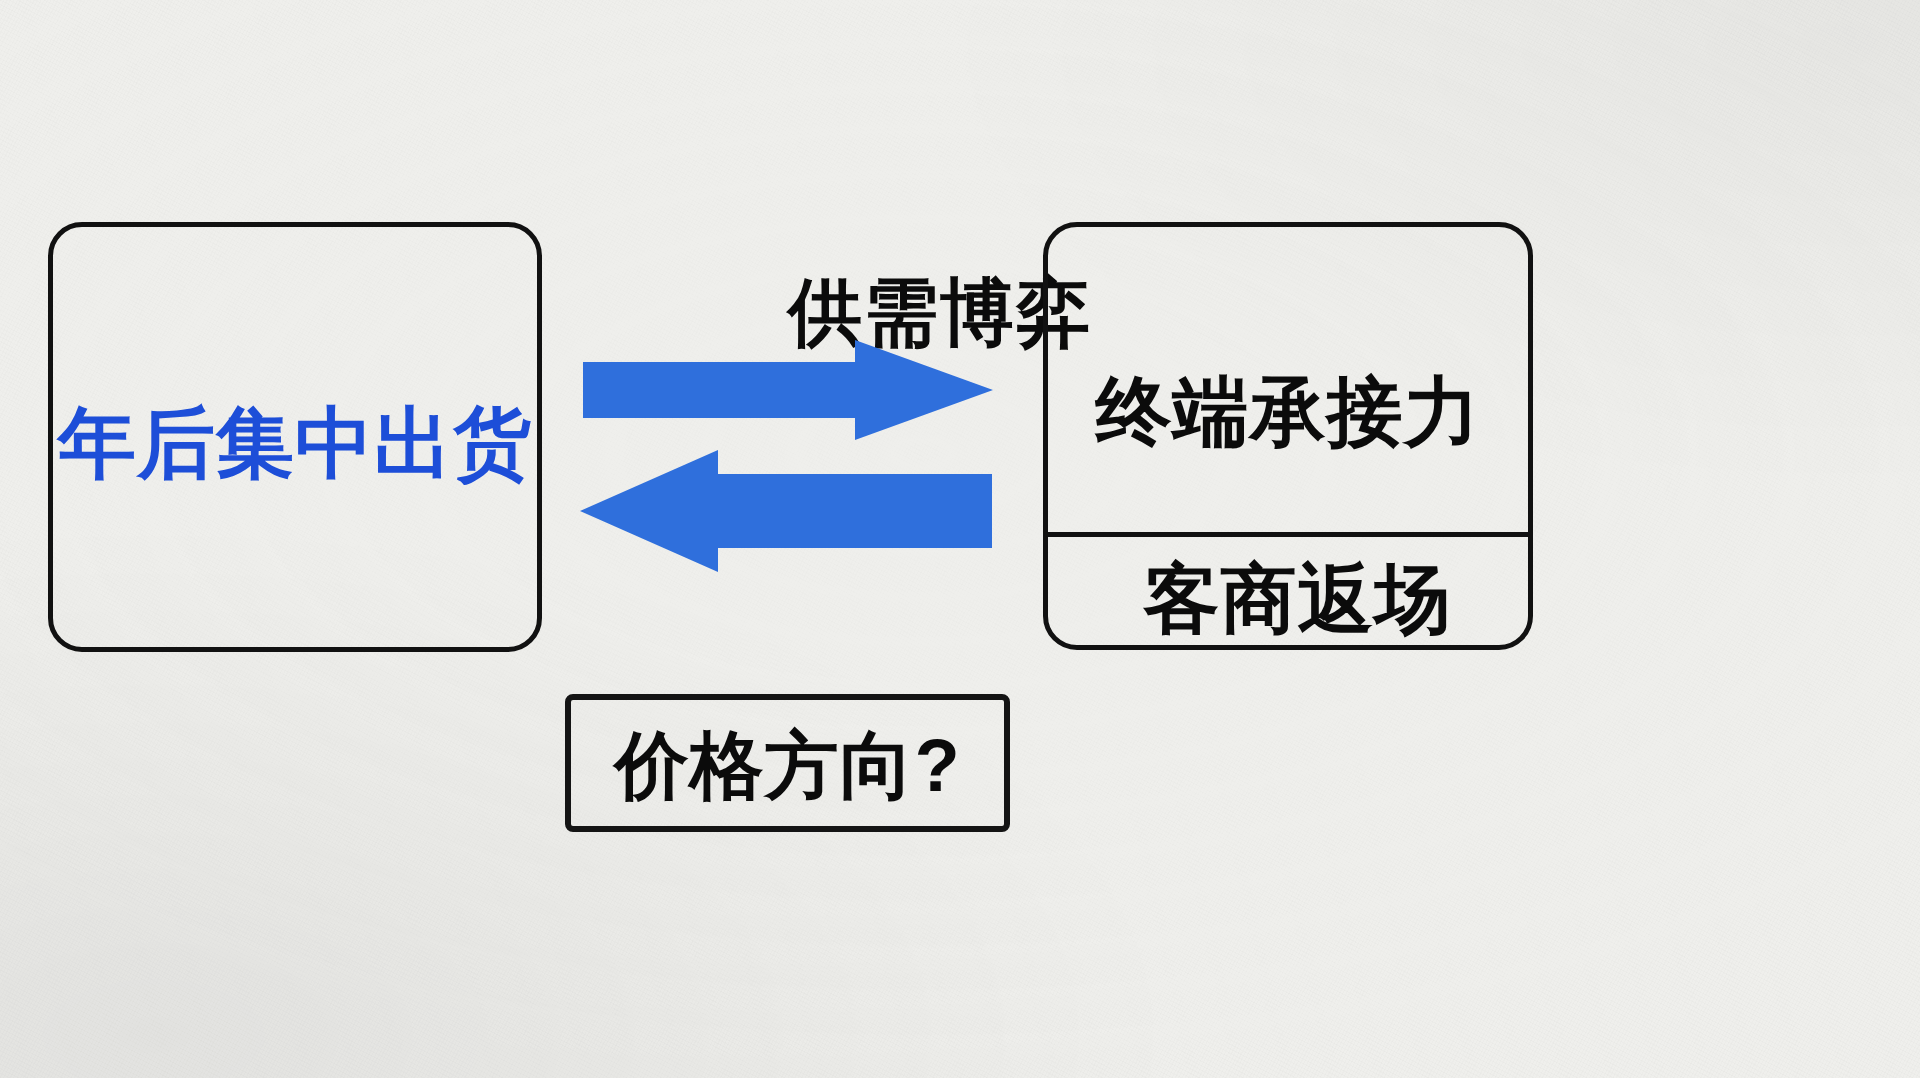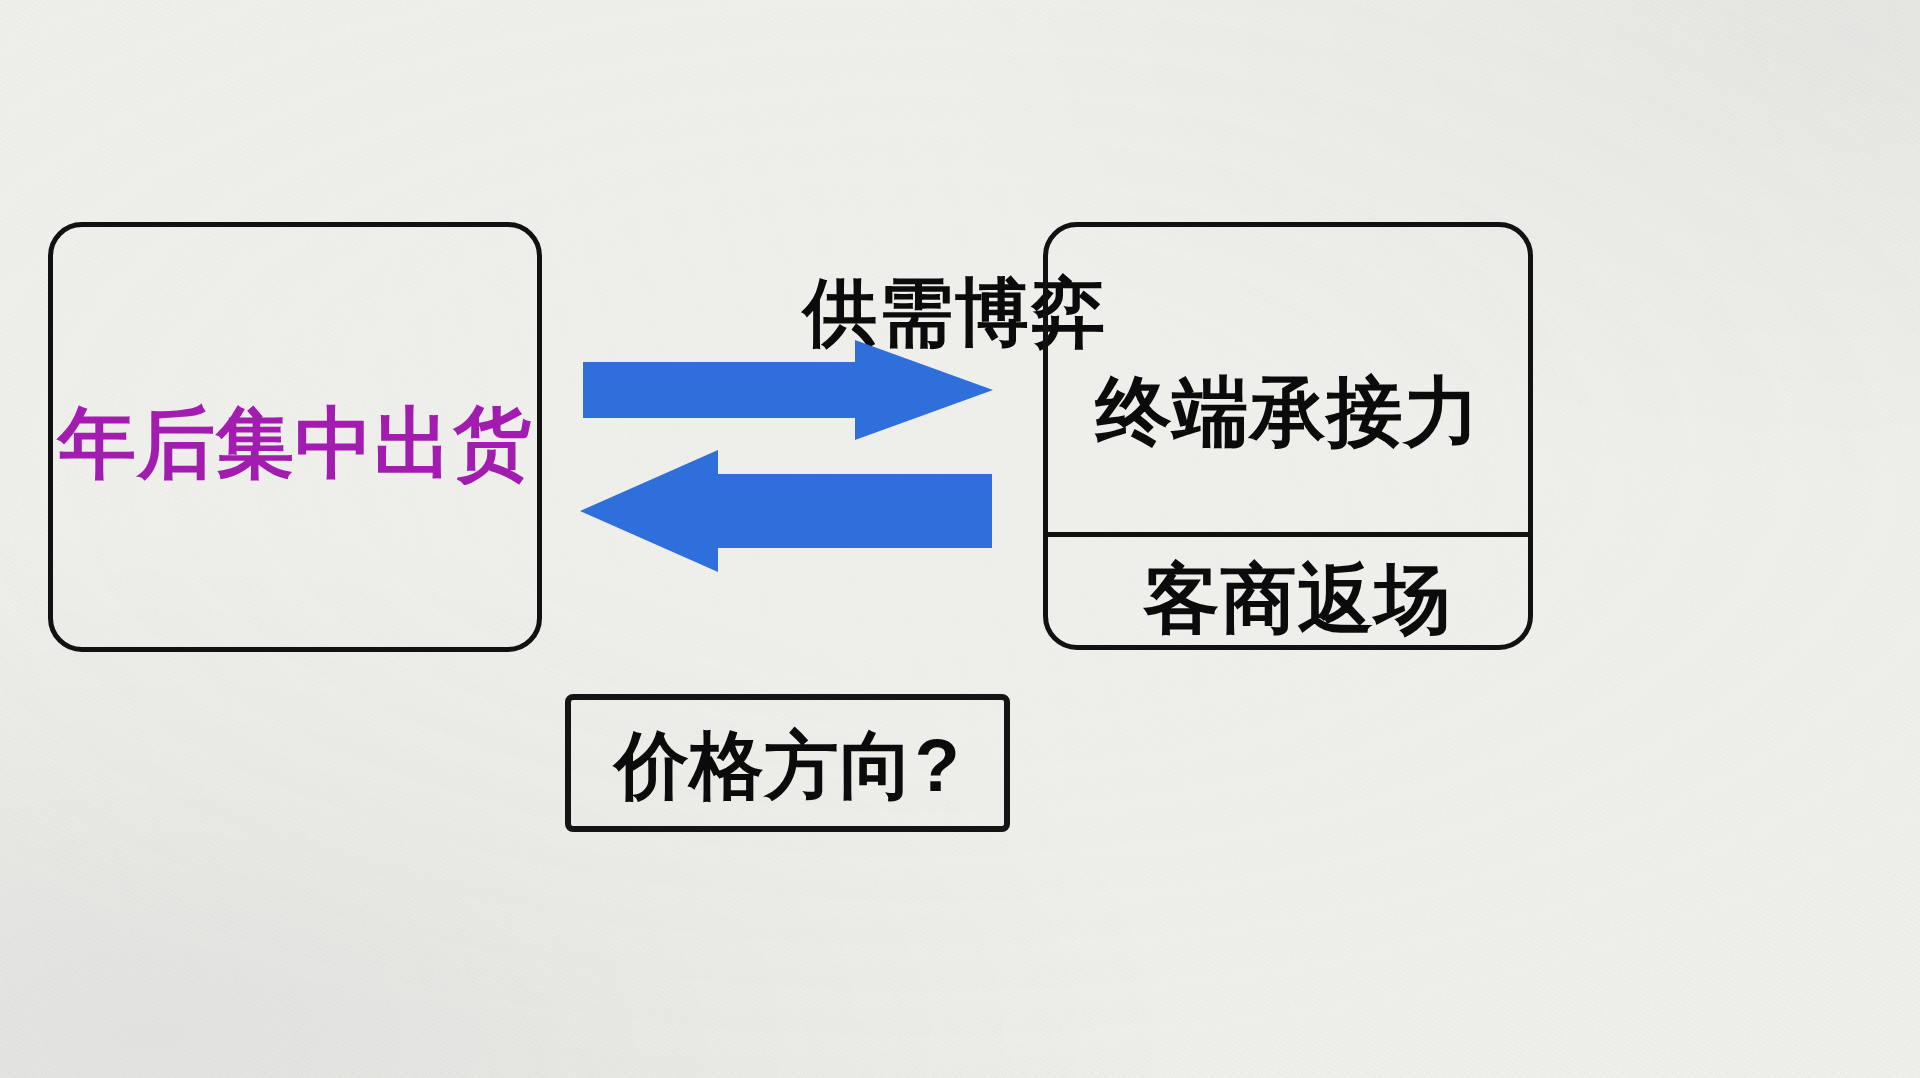--- a/index.html
+++ b/index.html
@@ -48,21 +48,21 @@
     width: 494px;
     height: 430px;
     border: 5px solid #111111;
     border-radius: 34px;
     align-items: center;
     justify-content: center;
   }
   #box-left .cell-text {
     font-size: 78px;
     font-weight: 700;
-    color: #a21caf;
+    color: #1d4ed8;
     letter-spacing: 1px;
     white-space: nowrap;
     line-height: 1;
     transform: translateY(6px);
   }
 
   
   #box-right {
     left: 1043px;
     top: 222px;
@@ -106,21 +106,20 @@
   #label-center {
     position: absolute;
     left: 788px;
     top: 276px;
     font-size: 74px;
     font-weight: 700;
     color: #0b0b0b;
     letter-spacing: 2px;
     white-space: nowrap;
     line-height: 1;
-    margin-left: 15px;
   }
 
   
   .arrow {
     position: absolute;
   }
   #arrow-right {
     left: 583px;
     top: 340px;
     width: 410px;

